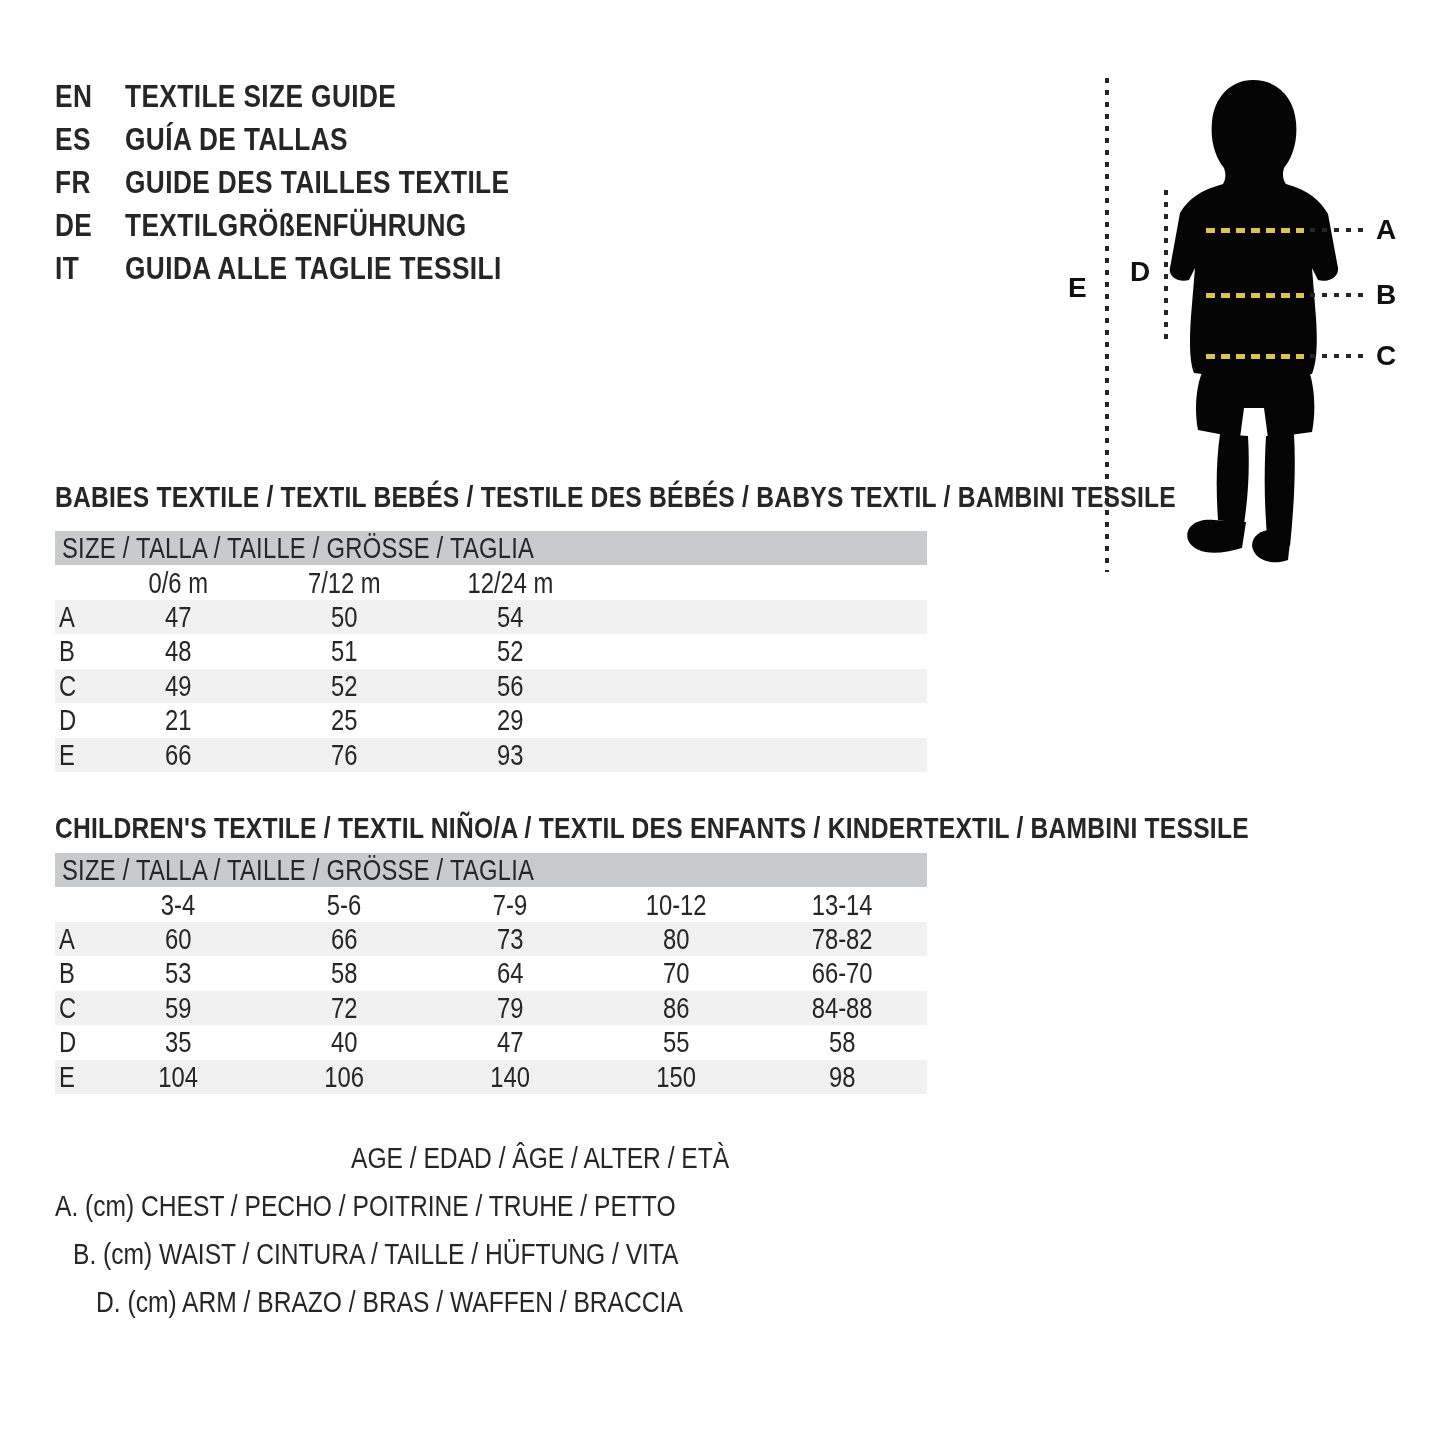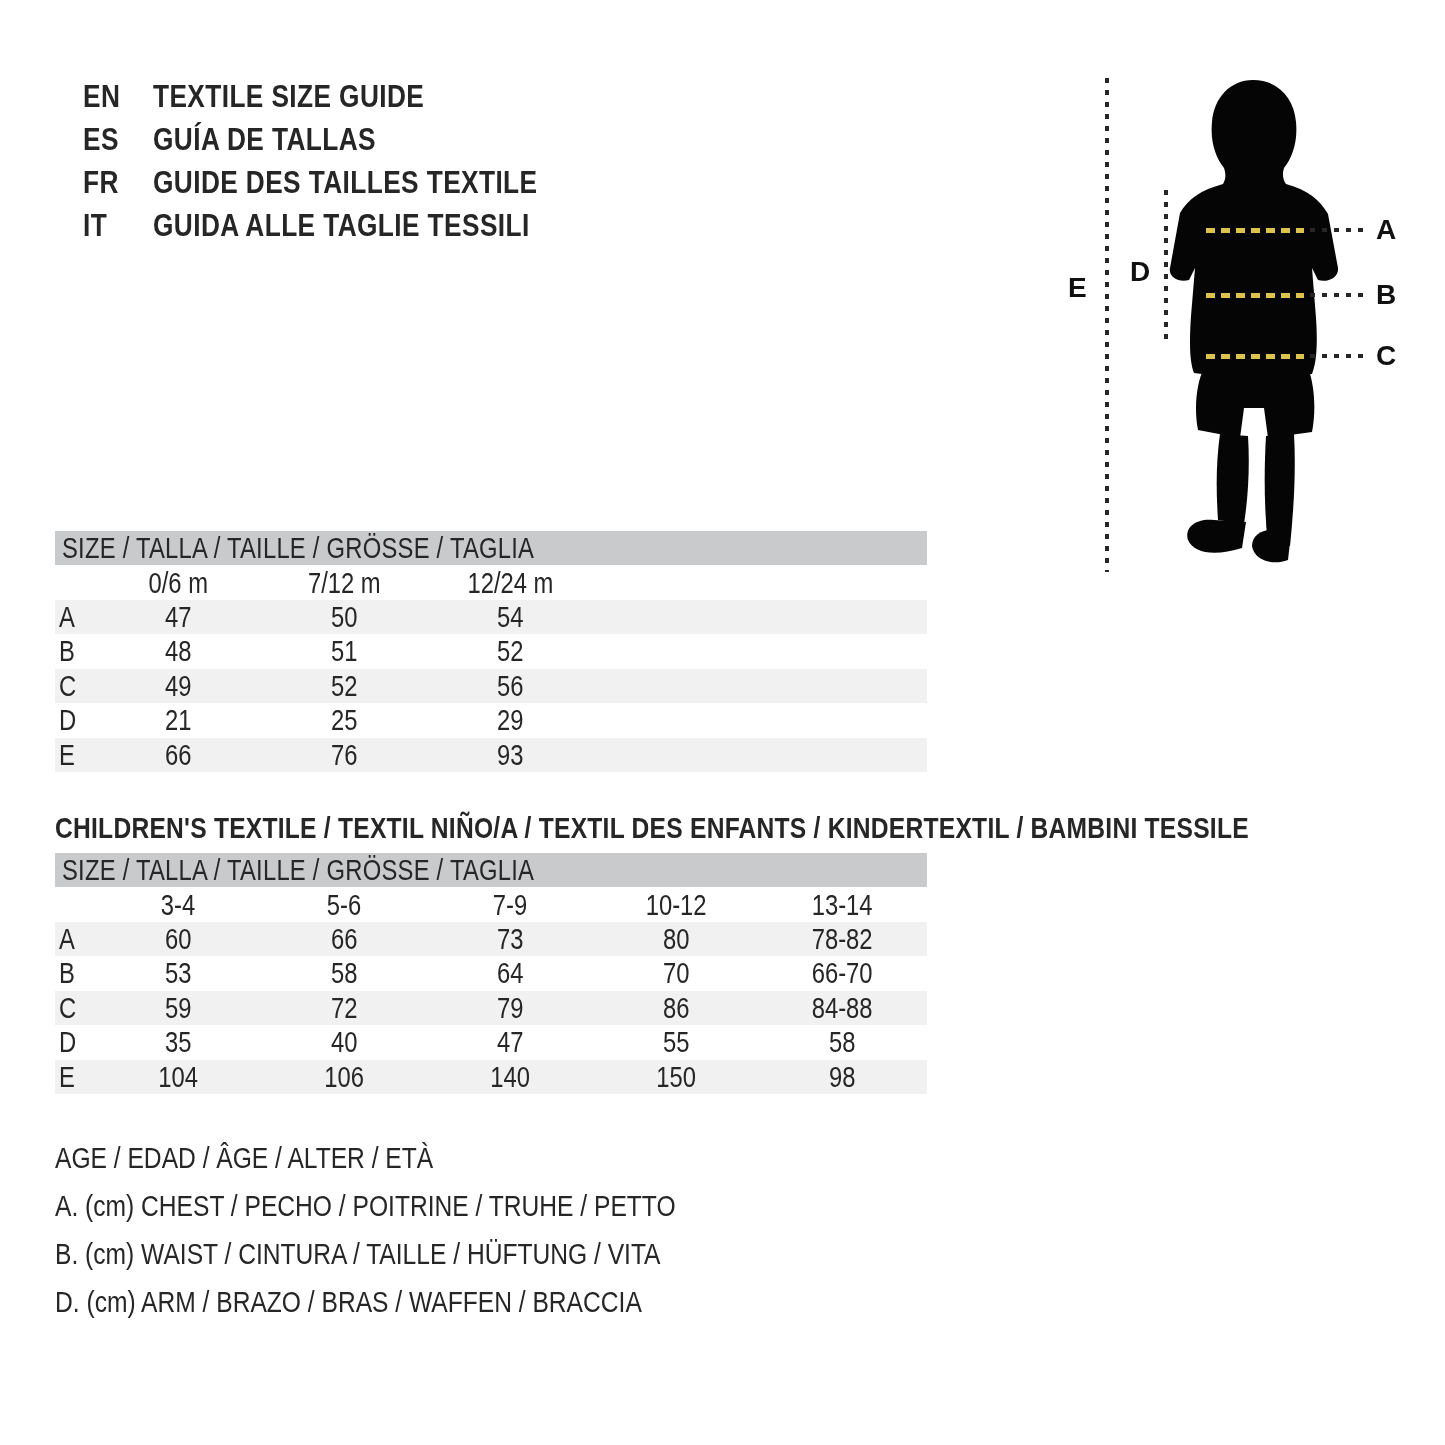--- a/index.html
+++ b/index.html
@@ -14,35 +14,35 @@
   body{font-family:"Liberation Sans","DejaVu Sans",sans-serif;color:var(--ink);}
   .page{position:relative;width:1445px;height:1445px;background:#fff;overflow:hidden;}
 
   
   .sq{display:inline-block;transform:scaleX(0.82);transform-origin:0 50%;white-space:nowrap;}
   .sqc{display:inline-block;transform:scaleX(0.82);transform-origin:50% 50%;white-space:nowrap;}
 
   
   .langs{position:absolute;left:55px;top:75px;}
   .lang-row{display:flex;height:43px;line-height:43px;font-size:32px;font-weight:bold;letter-spacing:0.5px;}
-  .lang-code{width:70px;flex:0 0 70px;margin-left:28px;}
+  .lang-code{width:70px;flex:0 0 70px;}
   
   .sec-title{position:absolute;left:55px;font-size:30px;font-weight:bold;letter-spacing:0.3px;line-height:32px;}
   
   .size-bar{position:absolute;left:55px;width:872px;height:34px;background:var(--bar);
             font-size:29px;font-weight:normal;line-height:34px;padding-left:7px;letter-spacing:0.3px;}
   
   .tbl{position:absolute;left:55px;width:872px;font-size:29px;}
   .trow{display:flex;height:34.4px;line-height:34.4px;align-items:center;}
   .trow.head{height:34px;line-height:34px;}
   .trow.striped{background:var(--stripe);}
   .tc-label{flex:0 0 40px;text-align:left;padding-left:4px;}
   .tc{flex:0 0 166px;text-align:center;}
   
-  .legend{position:absolute;left:55px;top:1134px;font-size:30px;}
+  .legend{position:absolute;left:55px;top:1134px;font-size:30px;text-align:right;}
   .legend-line{height:48px;line-height:48px;}
   
   .figure-svg{position:absolute;left:1168px;top:78px;width:172px;height:486px;}
   .vline{position:absolute;width:4px;background-image:repeating-linear-gradient(
       to bottom,var(--ink) 0px,var(--ink) 5px,transparent 5px,transparent 12px);}
   .vline.e{left:1105px;top:78px;height:494px;}
   .vline.d{left:1164px;top:190px;height:155px;}
   .mline-y{position:absolute;height:5px;width:98px;left:1206px;z-index:3;
       background-image:repeating-linear-gradient(to right,var(--accent) 0px,var(--accent) 9px,transparent 9px,transparent 15px);}
   .mline-k{position:absolute;height:4px;width:54px;left:1310px;z-index:3;
@@ -62,20 +62,24 @@
     </div>
     <div class="lang-row">
       <span class="lang-code"><span class="sq">ES</span></span>
       <span class="sq">GUÍA DE TALLAS</span>
     </div>
     <div class="lang-row">
       <span class="lang-code"><span class="sq">FR</span></span>
       <span class="sq">GUIDE DES TAILLES TEXTILE</span>
     </div>
     <div class="lang-row">
+      <span class="lang-code"><span class="sq">DE</span></span>
+      <span class="sq">TEXTILGRÖßENFÜHRUNG</span>
+    </div>
+    <div class="lang-row">
       <span class="lang-code"><span class="sq">IT</span></span>
       <span class="sq">GUIDA ALLE TAGLIE TESSILI</span>
     </div>
   </div>
 
   <svg class="figure-svg" viewBox="0 0 172 486" xmlns="http://www.w3.org/2000/svg" aria-hidden="true">
     <path class="sil" d="M85,2 C110,2 126,20 128,44 C130,64 124,80 116,90 C114,96 115,102 118,106 C140,112 152,122 160,136 L170,190 C171,199 160,205 150,202 L144,190 L148,240 C150,270 148,286 144,296 L128,298 L120,292 L52,292 L42,297 L26,295 C22,284 21,268 23,238 L27,190 L21,202 C11,205 0,199 2,190 L12,135 C20,121 33,112 55,106 C58,101 58,96 56,90 C48,80 42,64 44,44 C46,20 62,2 85,2 Z"></path>
     <path class="sil" d="M36,290 L140,290 C147,308 148,334 144,354 L100,360 L96,330 L76,330 L72,360 L30,352 C26,332 28,306 36,290 Z"></path>
     <path class="sil" d="M52,356 L80,358 C82,390 80,420 76,446 L50,442 C48,412 48,384 52,356 Z"></path>
     <path class="sil" d="M98,358 L126,356 C128,390 126,430 122,468 L100,468 C96,430 96,392 98,358 Z"></path>
@@ -92,20 +96,23 @@
   <div class="mline-k" style="top:293px;"></div>
   <div class="mline-y" style="top:354px;"></div>
   <div class="mline-k" style="top:354px;"></div>
 
   <div class="diag-label" style="left:1376px;top:216px;">A</div>
   <div class="diag-label" style="left:1376px;top:281px;">B</div>
   <div class="diag-label" style="left:1376px;top:342px;">C</div>
   <div class="diag-label" style="left:1130px;top:258px;">D</div>
   <div class="diag-label" style="left:1068px;top:274px;">E</div>
 
+  <div class="sec-title" style="top:481px;">
+    <span class="sq">BABIES TEXTILE / TEXTIL BEBÉS / TESTILE DES BÉBÉS / BABYS TEXTIL / BAMBINI TESSILE</span>
+  </div>
   <div class="size-bar" style="top:531px;">
     <span class="sq">SIZE / TALLA / TAILLE / GRÖSSE / TAGLIA</span>
   </div>
   <div class="tbl" style="top:566px;">
     <div class="trow head">
       <span class="tc-label"></span>
       <span class="tc"><span class="sqc">0/6 m</span></span>
       <span class="tc"><span class="sqc">7/12 m</span></span>
       <span class="tc"><span class="sqc">12/24 m</span></span>
     </div>

